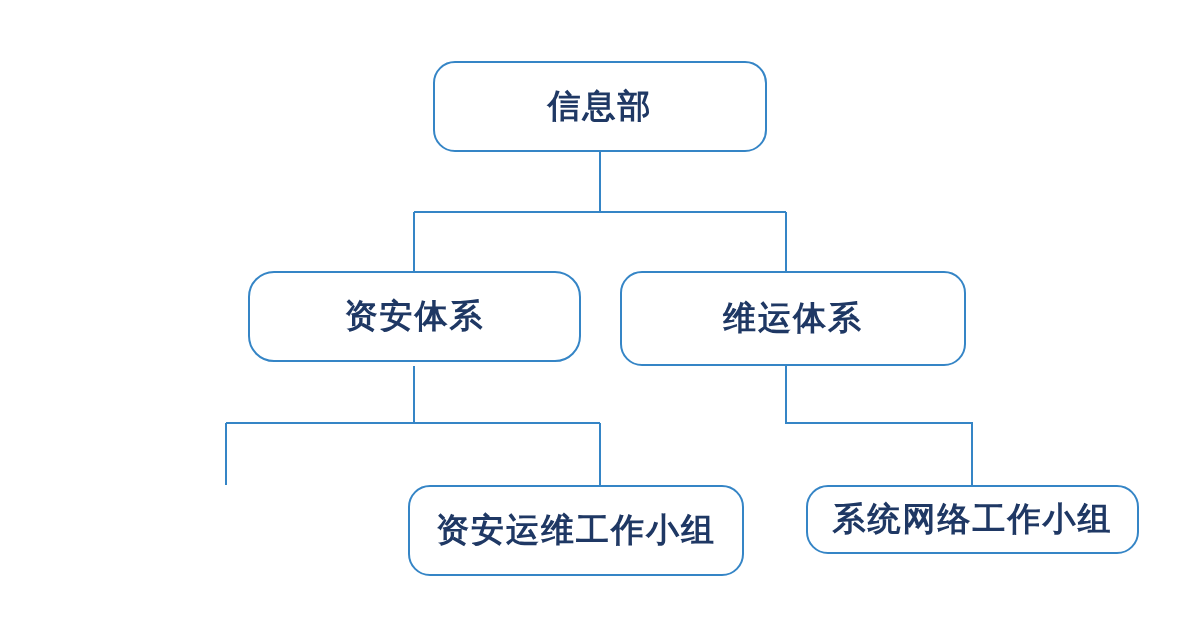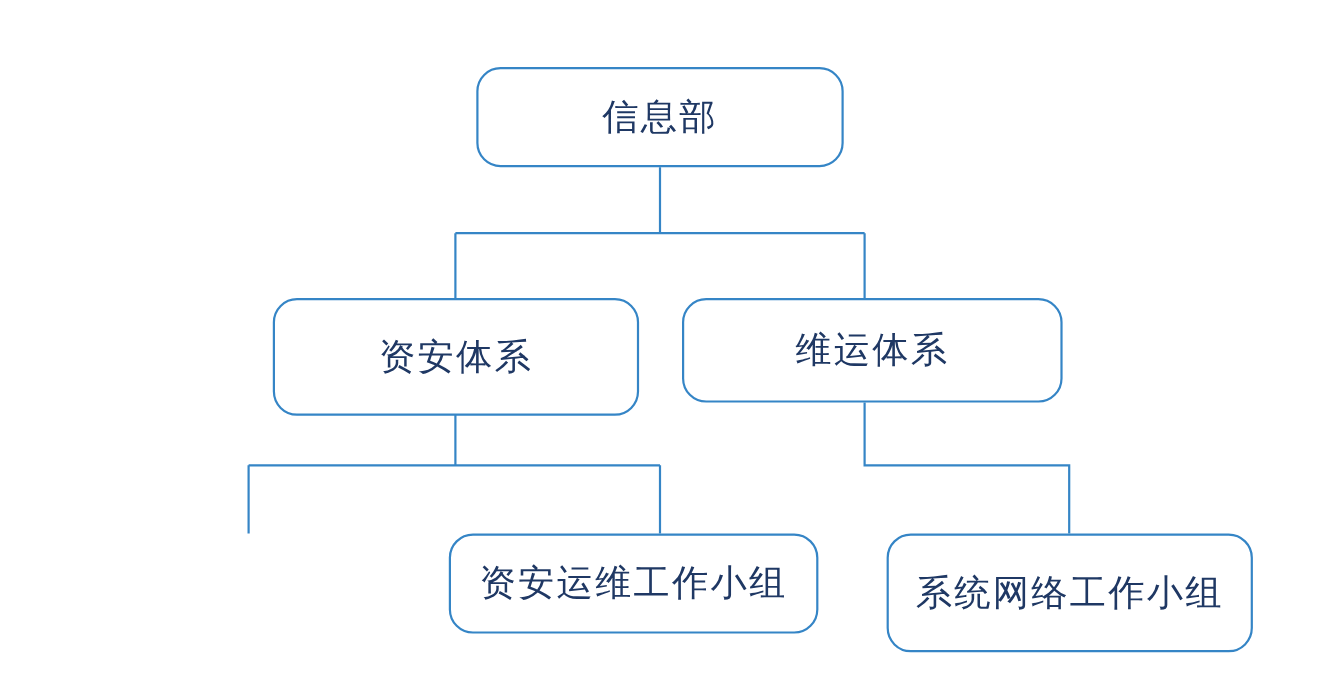--- a/index.html
+++ b/index.html
@@ -33,34 +33,34 @@
   .node {
     position: absolute;
     display: flex;
     align-items: center;
     justify-content: center;
     background: var(--fill);
     border: 2px solid var(--line);
     border-radius: 22px;
     color: var(--text);
     font-size: 33px;
-    font-weight: normal;
+    font-weight: bold;
     letter-spacing: 2px;
     text-align: center;
     white-space: nowrap;
   }
   
   .node-root        { left: 433px; top: 61px;  width: 334px; height: 91px; }
   
-  .node-sec-system  { left: 248px; top: 271px; width: 333px; height: 107px; }
+  .node-sec-system  { left: 248px; top: 271px; width: 333px; height: 91px; border-radius: 26px; }
   .node-ops-system  { left: 620px; top: 271px; width: 346px; height: 95px; }
   
   .node-sec-gov     { left: 61px;  top: 485px; width: 329px; height: 91px; }
   .node-sec-ops     { left: 408px; top: 485px; width: 336px; height: 91px; }
-  .node-sys-net     { left: 806px; top: 485px; width: 333px; height: 108px; }
+  .node-sys-net     { left: 806px; top: 485px; width: 333px; height: 69px; }
 </style>
 </head>
 <body>
 
 <div class="canvas">
 
   <svg class="connectors" viewBox="0 0 1200 635" xmlns="http://www.w3.org/2000/svg">
 
     <path d="M600,152 L600,212 M414,212 L786,212 M414,212 L414,271 M786,212 L786,271"></path>
 

